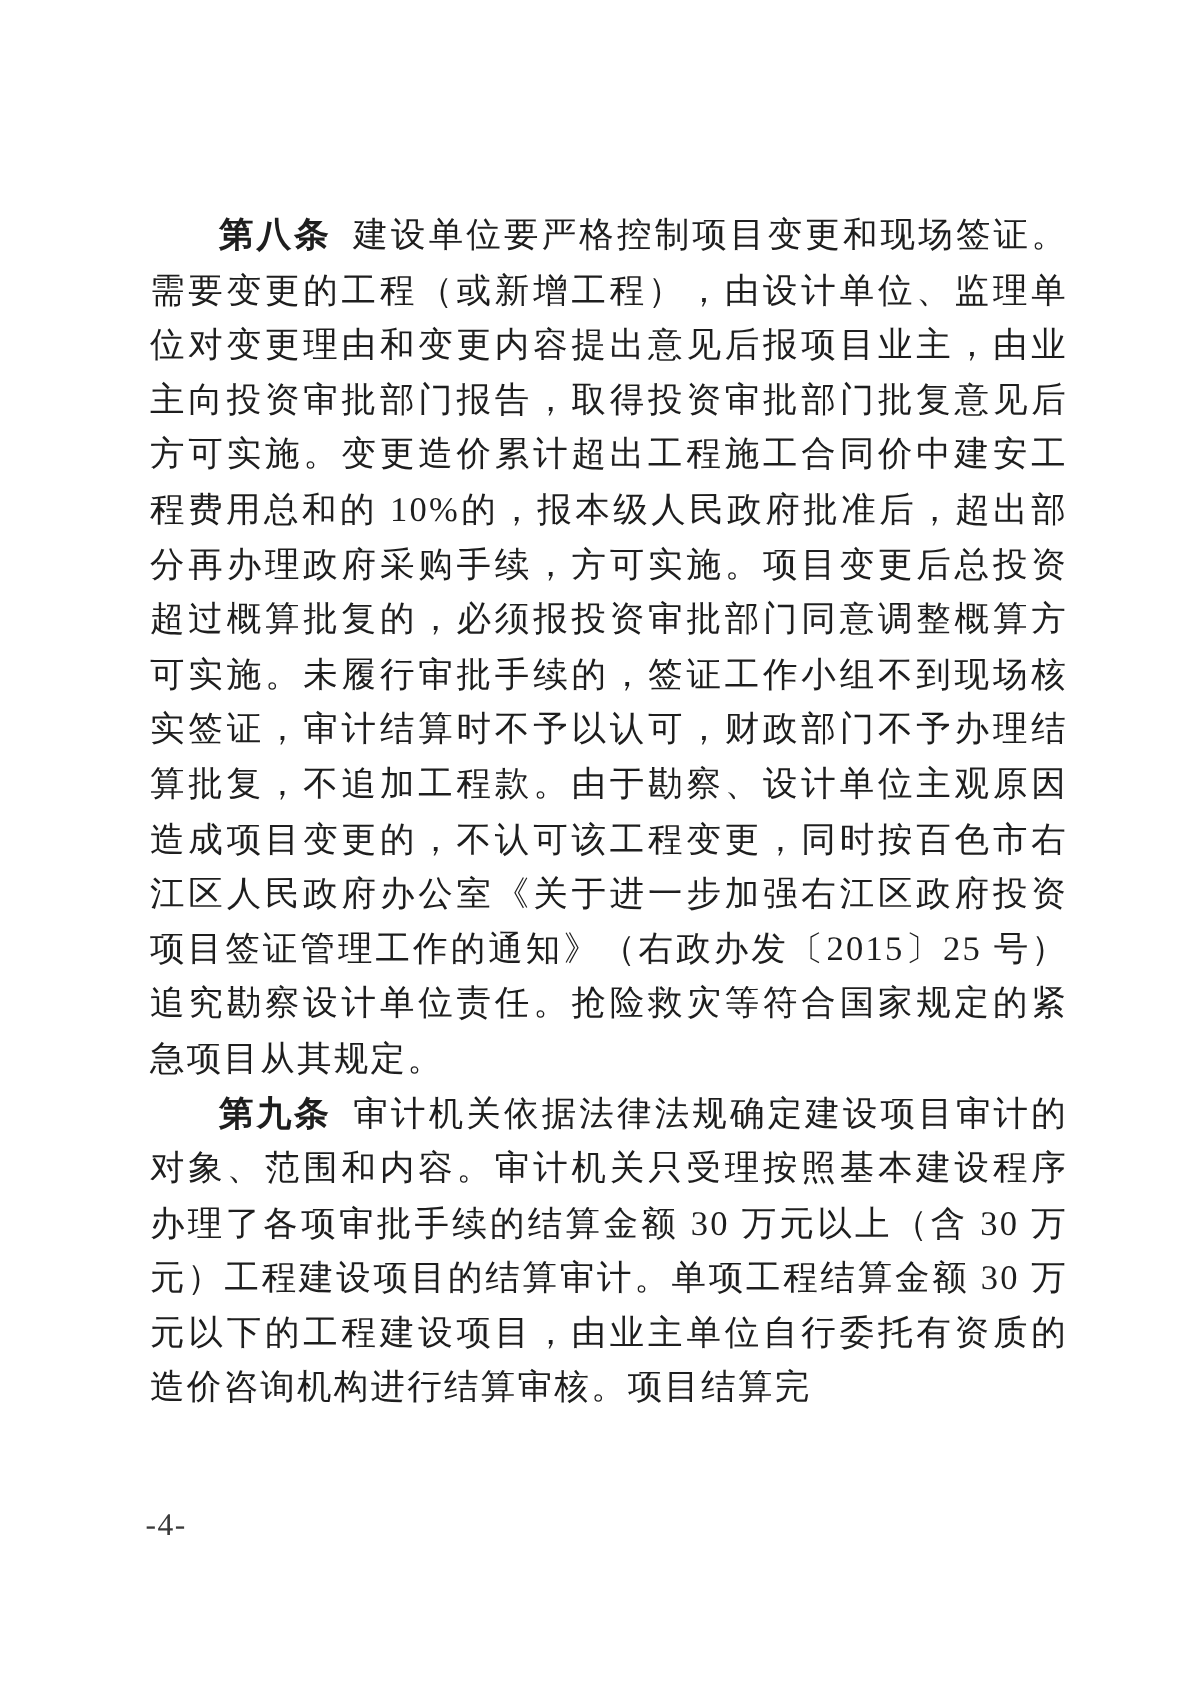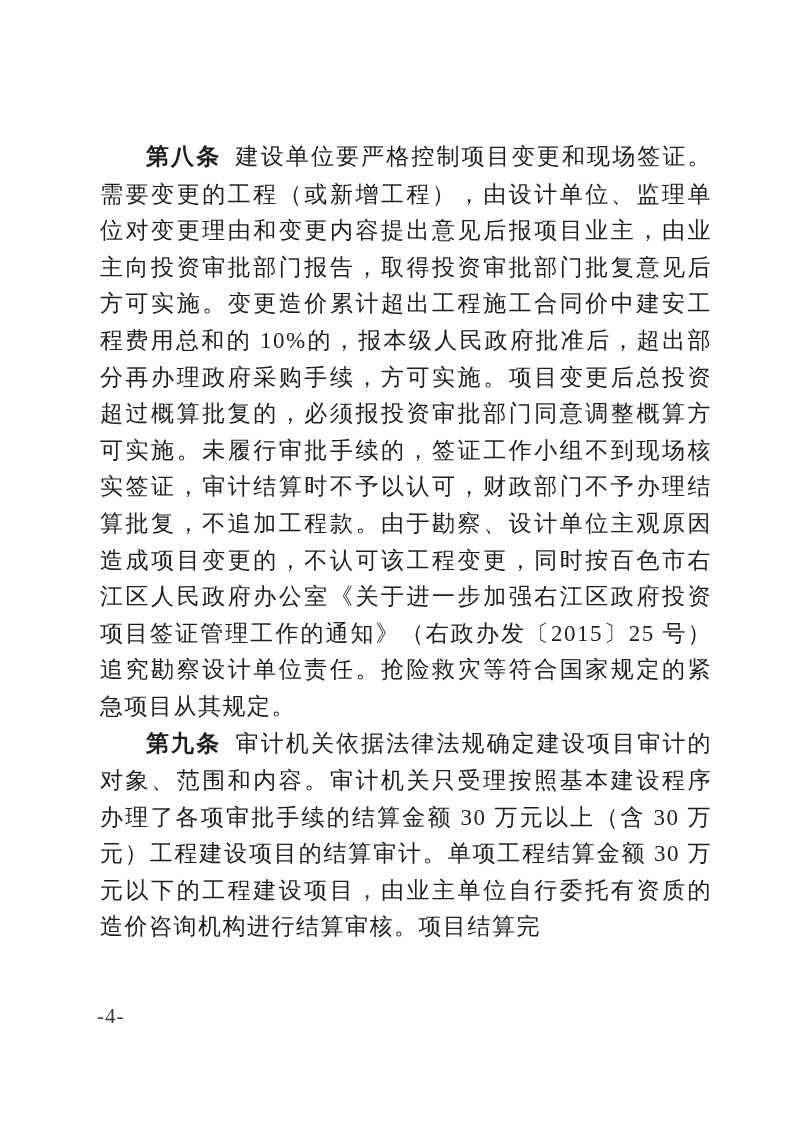--- a/index.html
+++ b/index.html
@@ -33,21 +33,20 @@
   .para {
     margin: 0;
   }
 
   .para.indented {
     text-indent: 2em;
   }
 
   .para-heading {
     font-weight: bold;
-    font-family: Liberation Mono, monospace;
   }
 
   .para-heading:not(:empty) {
     margin-right: 0.62em;
   }
 
   .page-number {
     position: absolute;
     left: 97px;
     top: 1004px;

